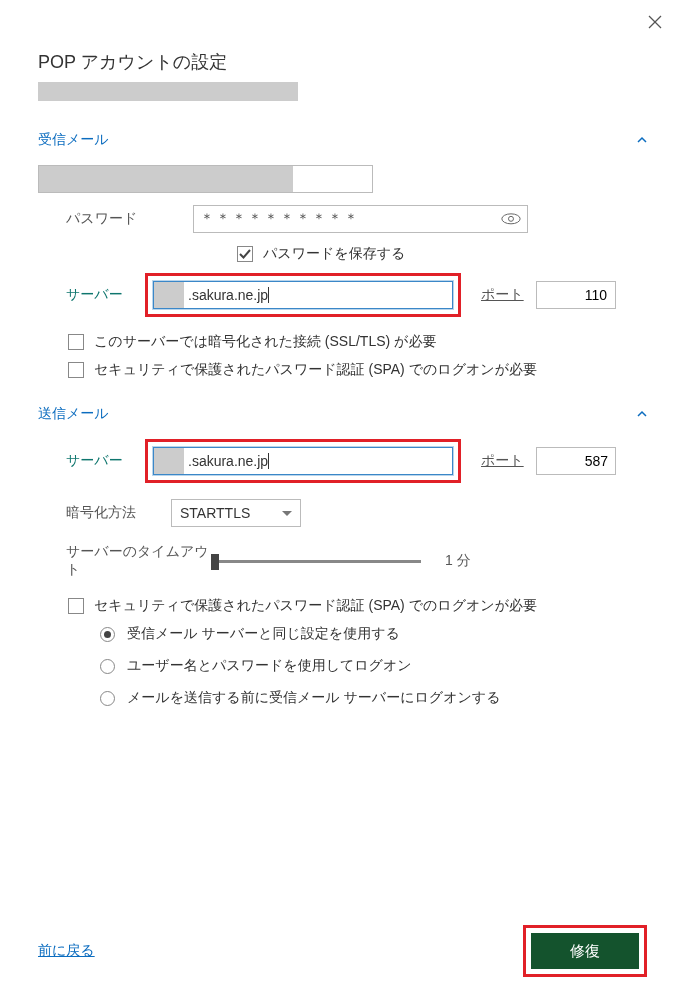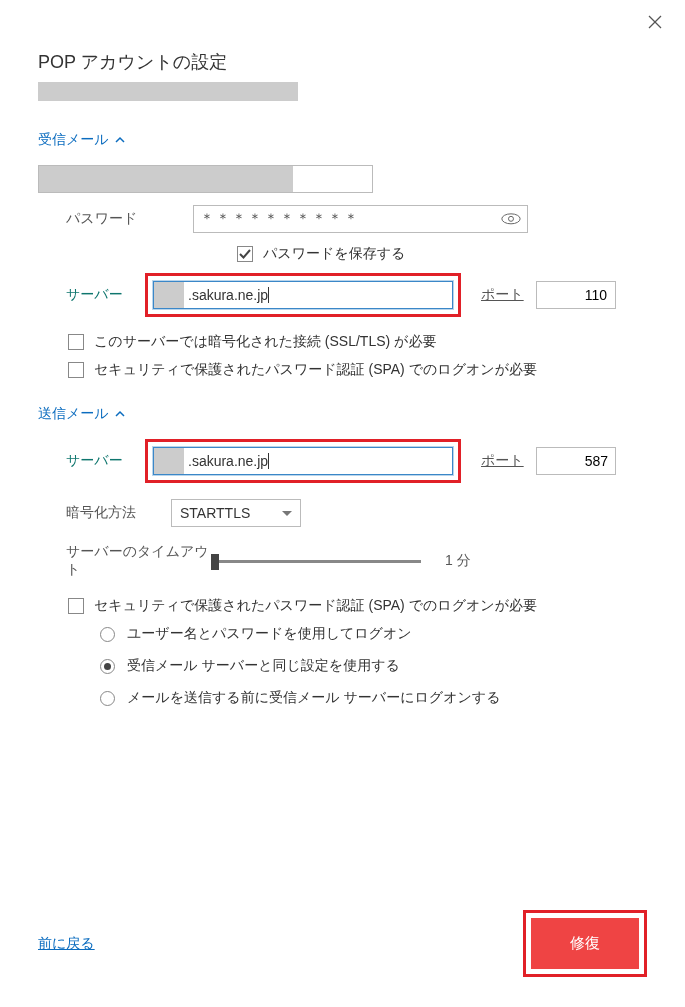--- a/index.html
+++ b/index.html
@@ -39,20 +39,21 @@
   margin-bottom: 30px;
 }
 .section-header {
   color: #0b6cbf;
   font-size: 14px;
   margin-bottom: 16px;
   cursor: pointer;
   display: flex;
   align-items: center;
   gap: 6px;
+  justify-content: space-between;
 }
 .section-header .chev {
   width: 10px;
   height: 10px;
   display: inline-flex;
 }
 .field-row {
   display: flex;
   align-items: center;
   margin-bottom: 12px;
@@ -262,25 +263,25 @@
 .back-link {
   color: #0b6cbf;
   cursor: pointer;
   text-decoration: underline;
 }
 .repair-wrap {
   border: 3px solid #e12028;
   padding: 5px;
 }
 .repair-btn {
-  background: #ef4444;
+  background: #14532d;
   color: #fff;
   border: none;
   width: 108px;
-  height: 51px;
+  height: 36px;
   font-size: 15px;
   cursor: pointer;
 }
 </style>
 </head>
 <body>
 
 <div class="close-btn">
   <svg viewBox="0 0 14 14">
       <line x1="1" y1="1" x2="13" y2="13" stroke="#555" stroke-width="1.2"></line>
@@ -397,26 +398,26 @@
   <div class="checkbox-row indented2">
     <span class="chk">
       
     </span>
     <span>セキュリティで保護されたパスワード認証 (SPA) でのログオンが必要</span>
   </div>
 
 
   <div class="radio-group">
     <div class="radio-row">
+      <span class="radio selected"></span>
+      <span>受信メール サーバーと同じ設定を使用する</span>
+    </div>
+    <div class="radio-row">
       <span class="radio"></span>
       <span>ユーザー名とパスワードを使用してログオン</span>
-    </div>
-    <div class="radio-row">
-      <span class="radio selected"></span>
-      <span>受信メール サーバーと同じ設定を使用する</span>
     </div>
     <div class="radio-row">
       <span class="radio"></span>
       <span>メールを送信する前に受信メール サーバーにログオンする</span>
     </div>
   </div>
 </div>
 
 <div class="footer">
   <span class="back-link">前に戻る</span>

